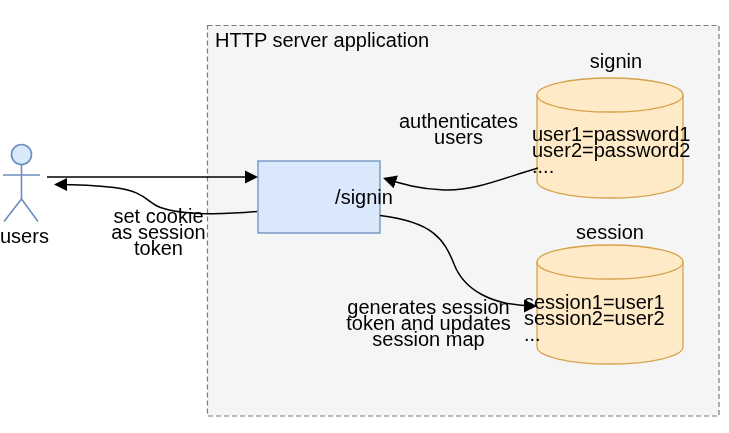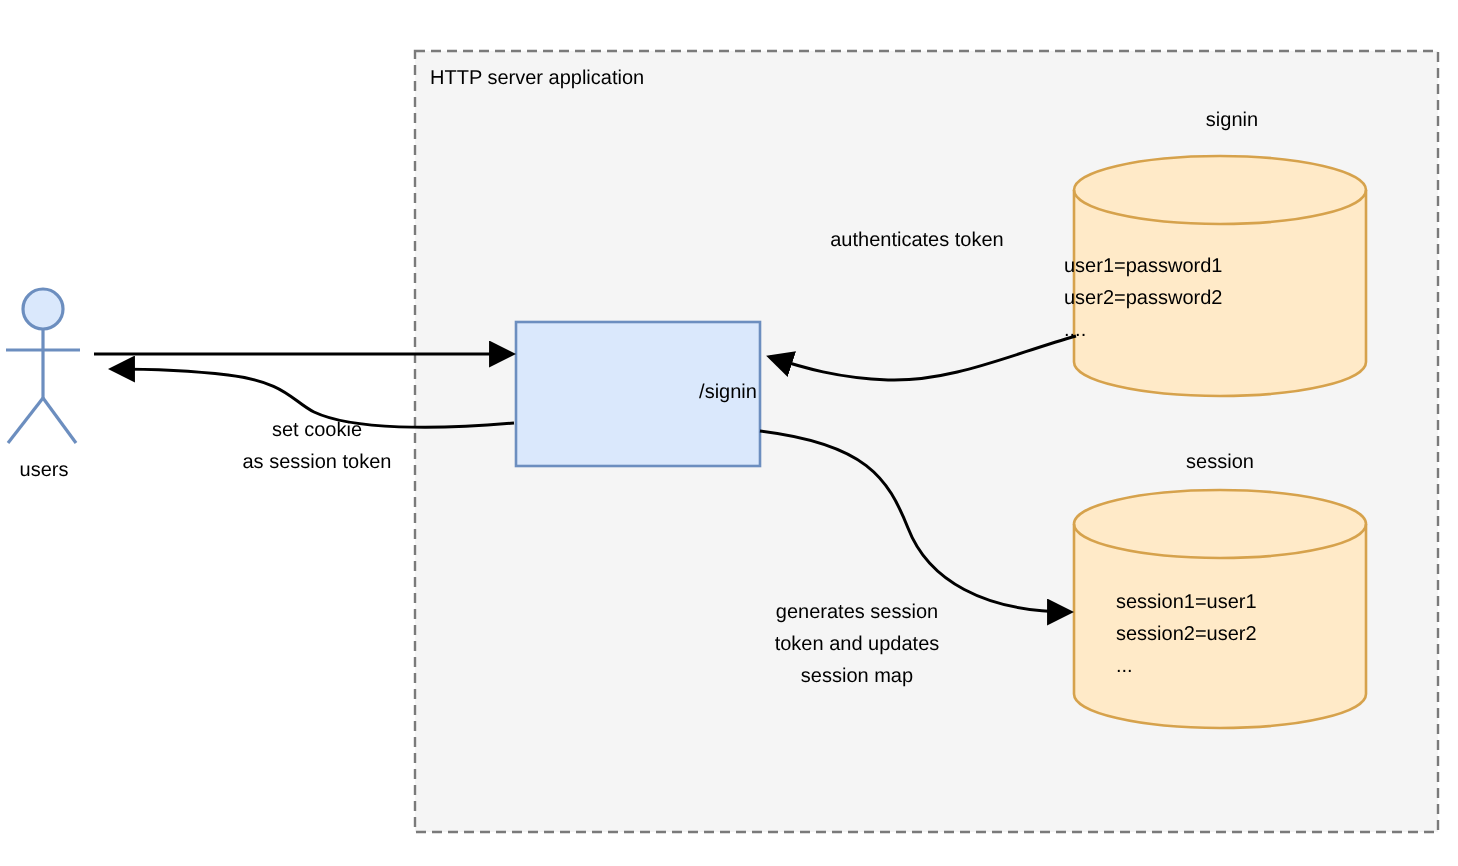--- a/index.html
+++ b/index.html
@@ -1,21 +1,21 @@
 <!DOCTYPE html>
 <html><head>
 <meta charset="utf-8">
 <style>
   html,body { margin:0; padding:0; background:#ffffff; }
   .stage {
     position: relative;
     width: 729px; height: 433px;
     background: #ffffff;
     font-family: "Liberation Sans", sans-serif;
-    font-size: 10px;
+    font-size: 20px;
     color: #000000;
     overflow: hidden;
   }
   .stage svg { position:absolute; left:0; top:0; }
   .lbl {
     position:absolute;
     line-height:16px;
     white-space:pre-line;
   }
   .center { text-align:center; }
@@ -72,25 +72,25 @@
   <div class="lbl center" style="left:0px; top:228px; width:44px;">users</div>
 
   <div class="lbl center" style="left:258px; top:189px; width:122px;padding-left:45px;">/signin</div>
 
   <div class="lbl center" style="left:546px; top:53px; width:140px;">signin</div>
   <div class="lbl" style="left:532px; top:126px;">user1=password1
 user2=password2
 ....</div>
 
   <div class="lbl center" style="left:540px; top:224px; width:140px;">session</div>
-  <div class="lbl" style="left:558px; top:294px;">session1=user1
+  <div class="lbl" style="left:524px; top:294px;">session1=user1
 session2=user2
 ...</div>
 
-  <div class="lbl center" style="left:386px; top:113px; width:145px;">authenticates token</div>
+  <div class="lbl center" style="left:386px; top:113px; width:145px;">authenticates users</div>
 
   <div class="lbl center" style="left:86px; top:208px; width:145px;">set cookie
 as session token</div>
 
   <div class="lbl center" style="left:346px; top:299px; width:165px;">generates session
 token and updates
 session map</div>
 
 </div>
 

